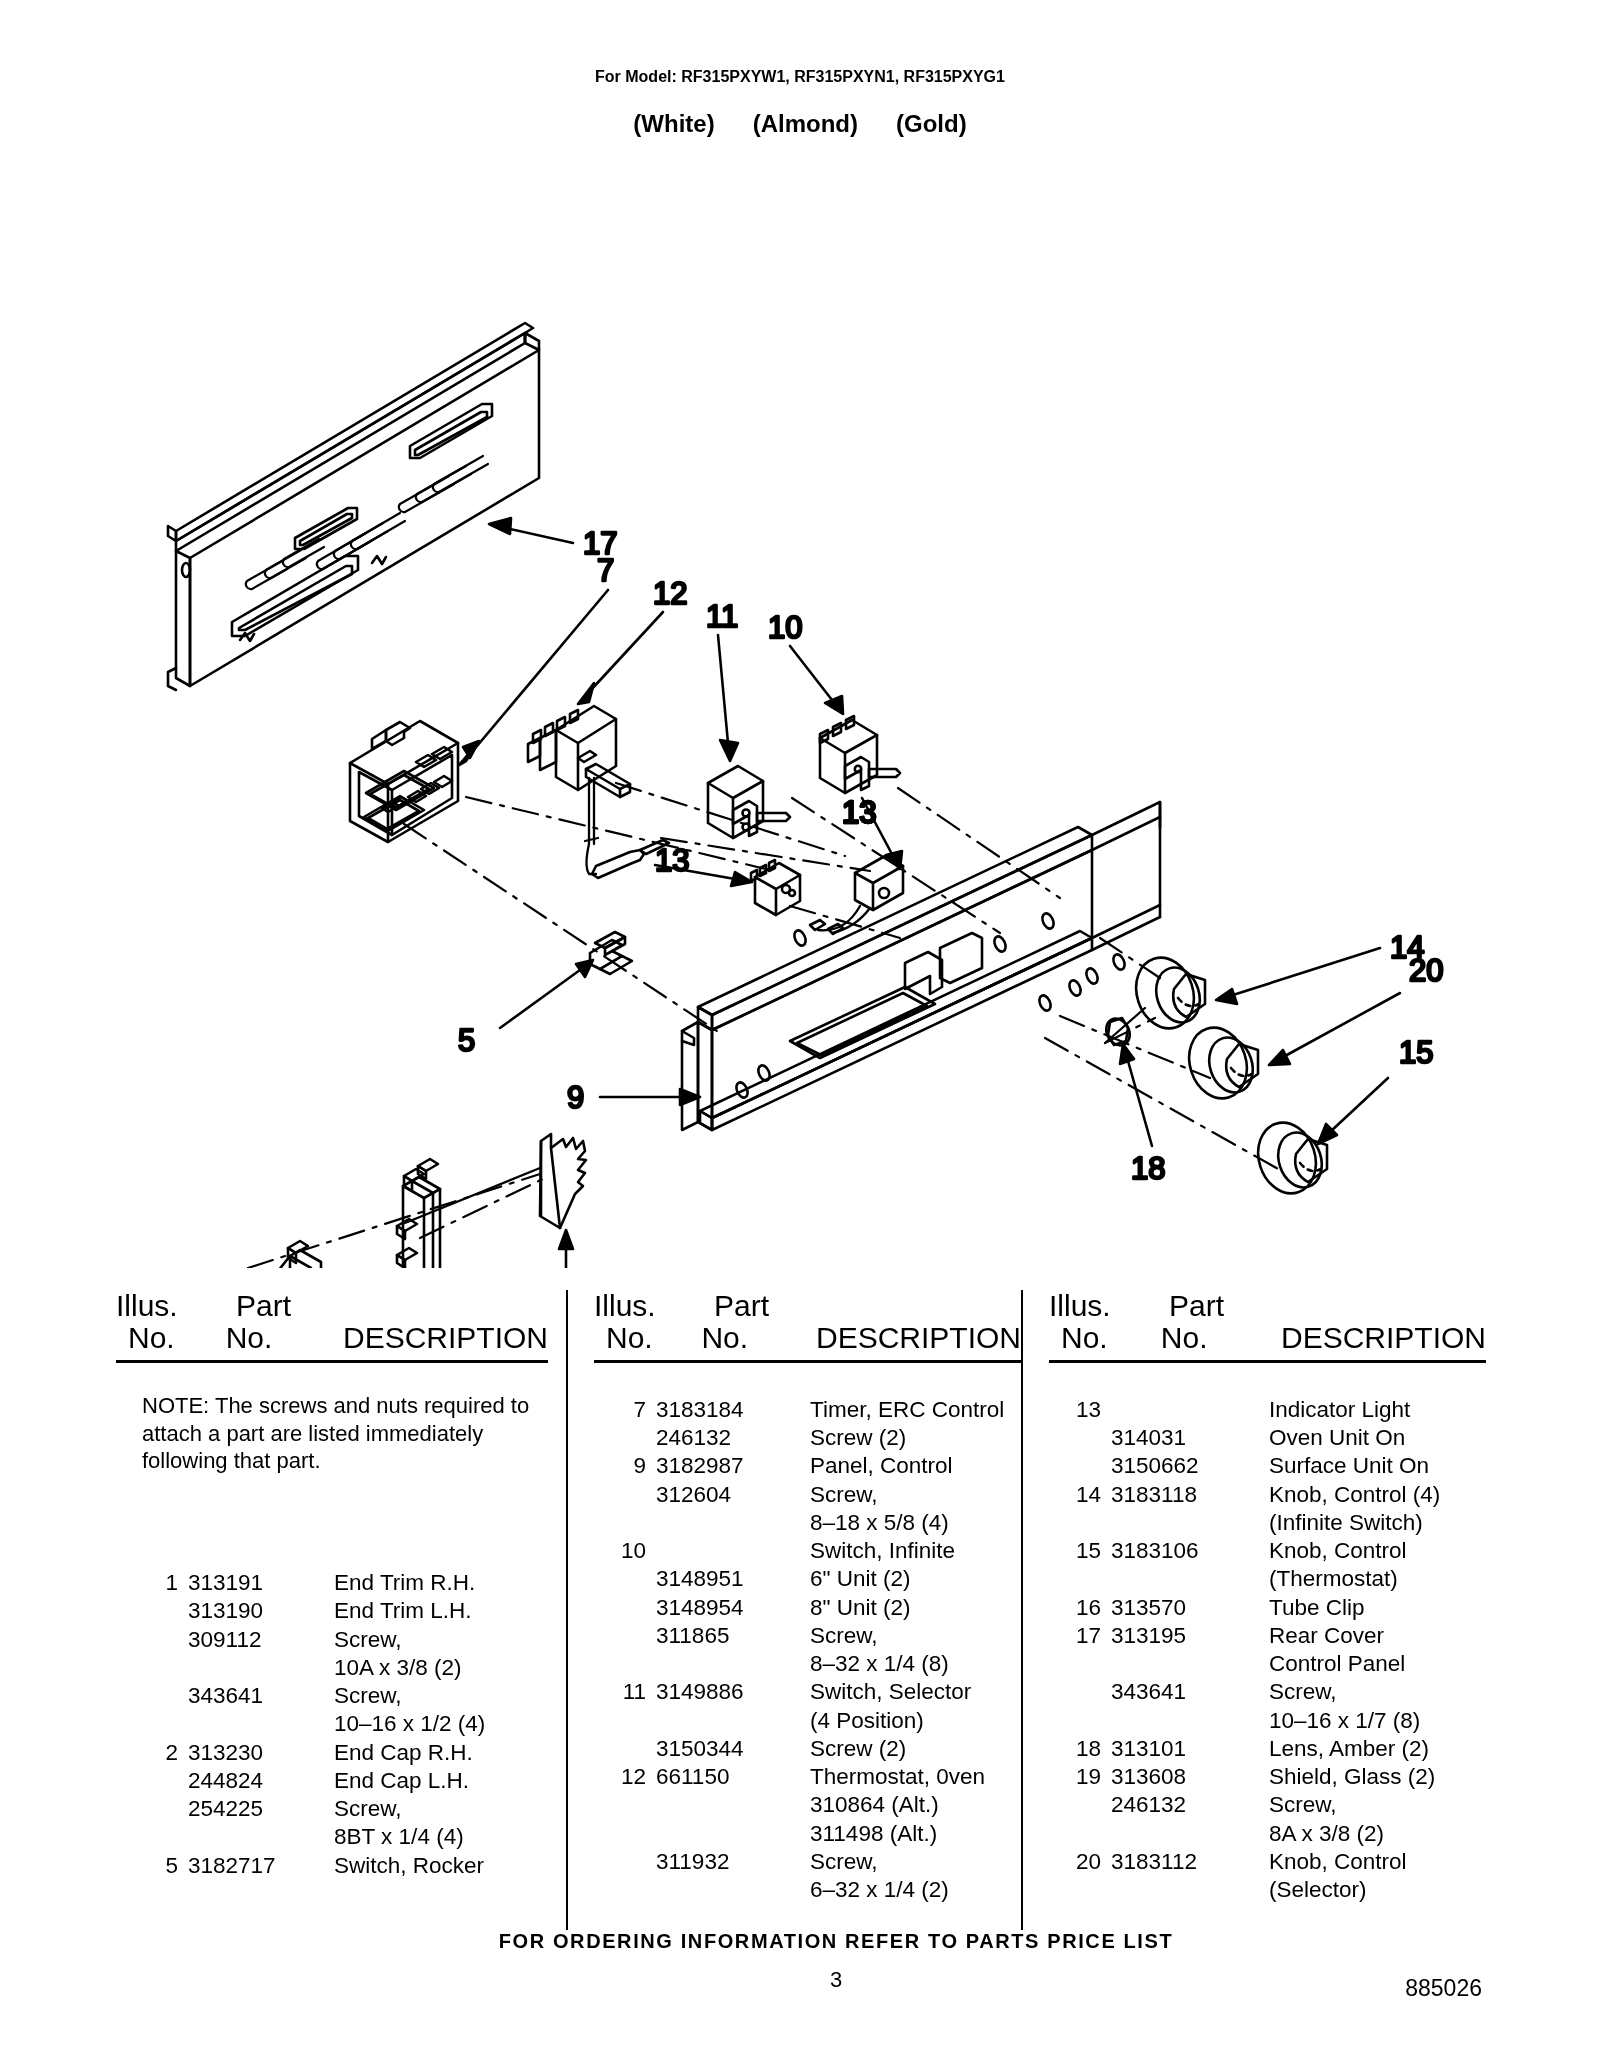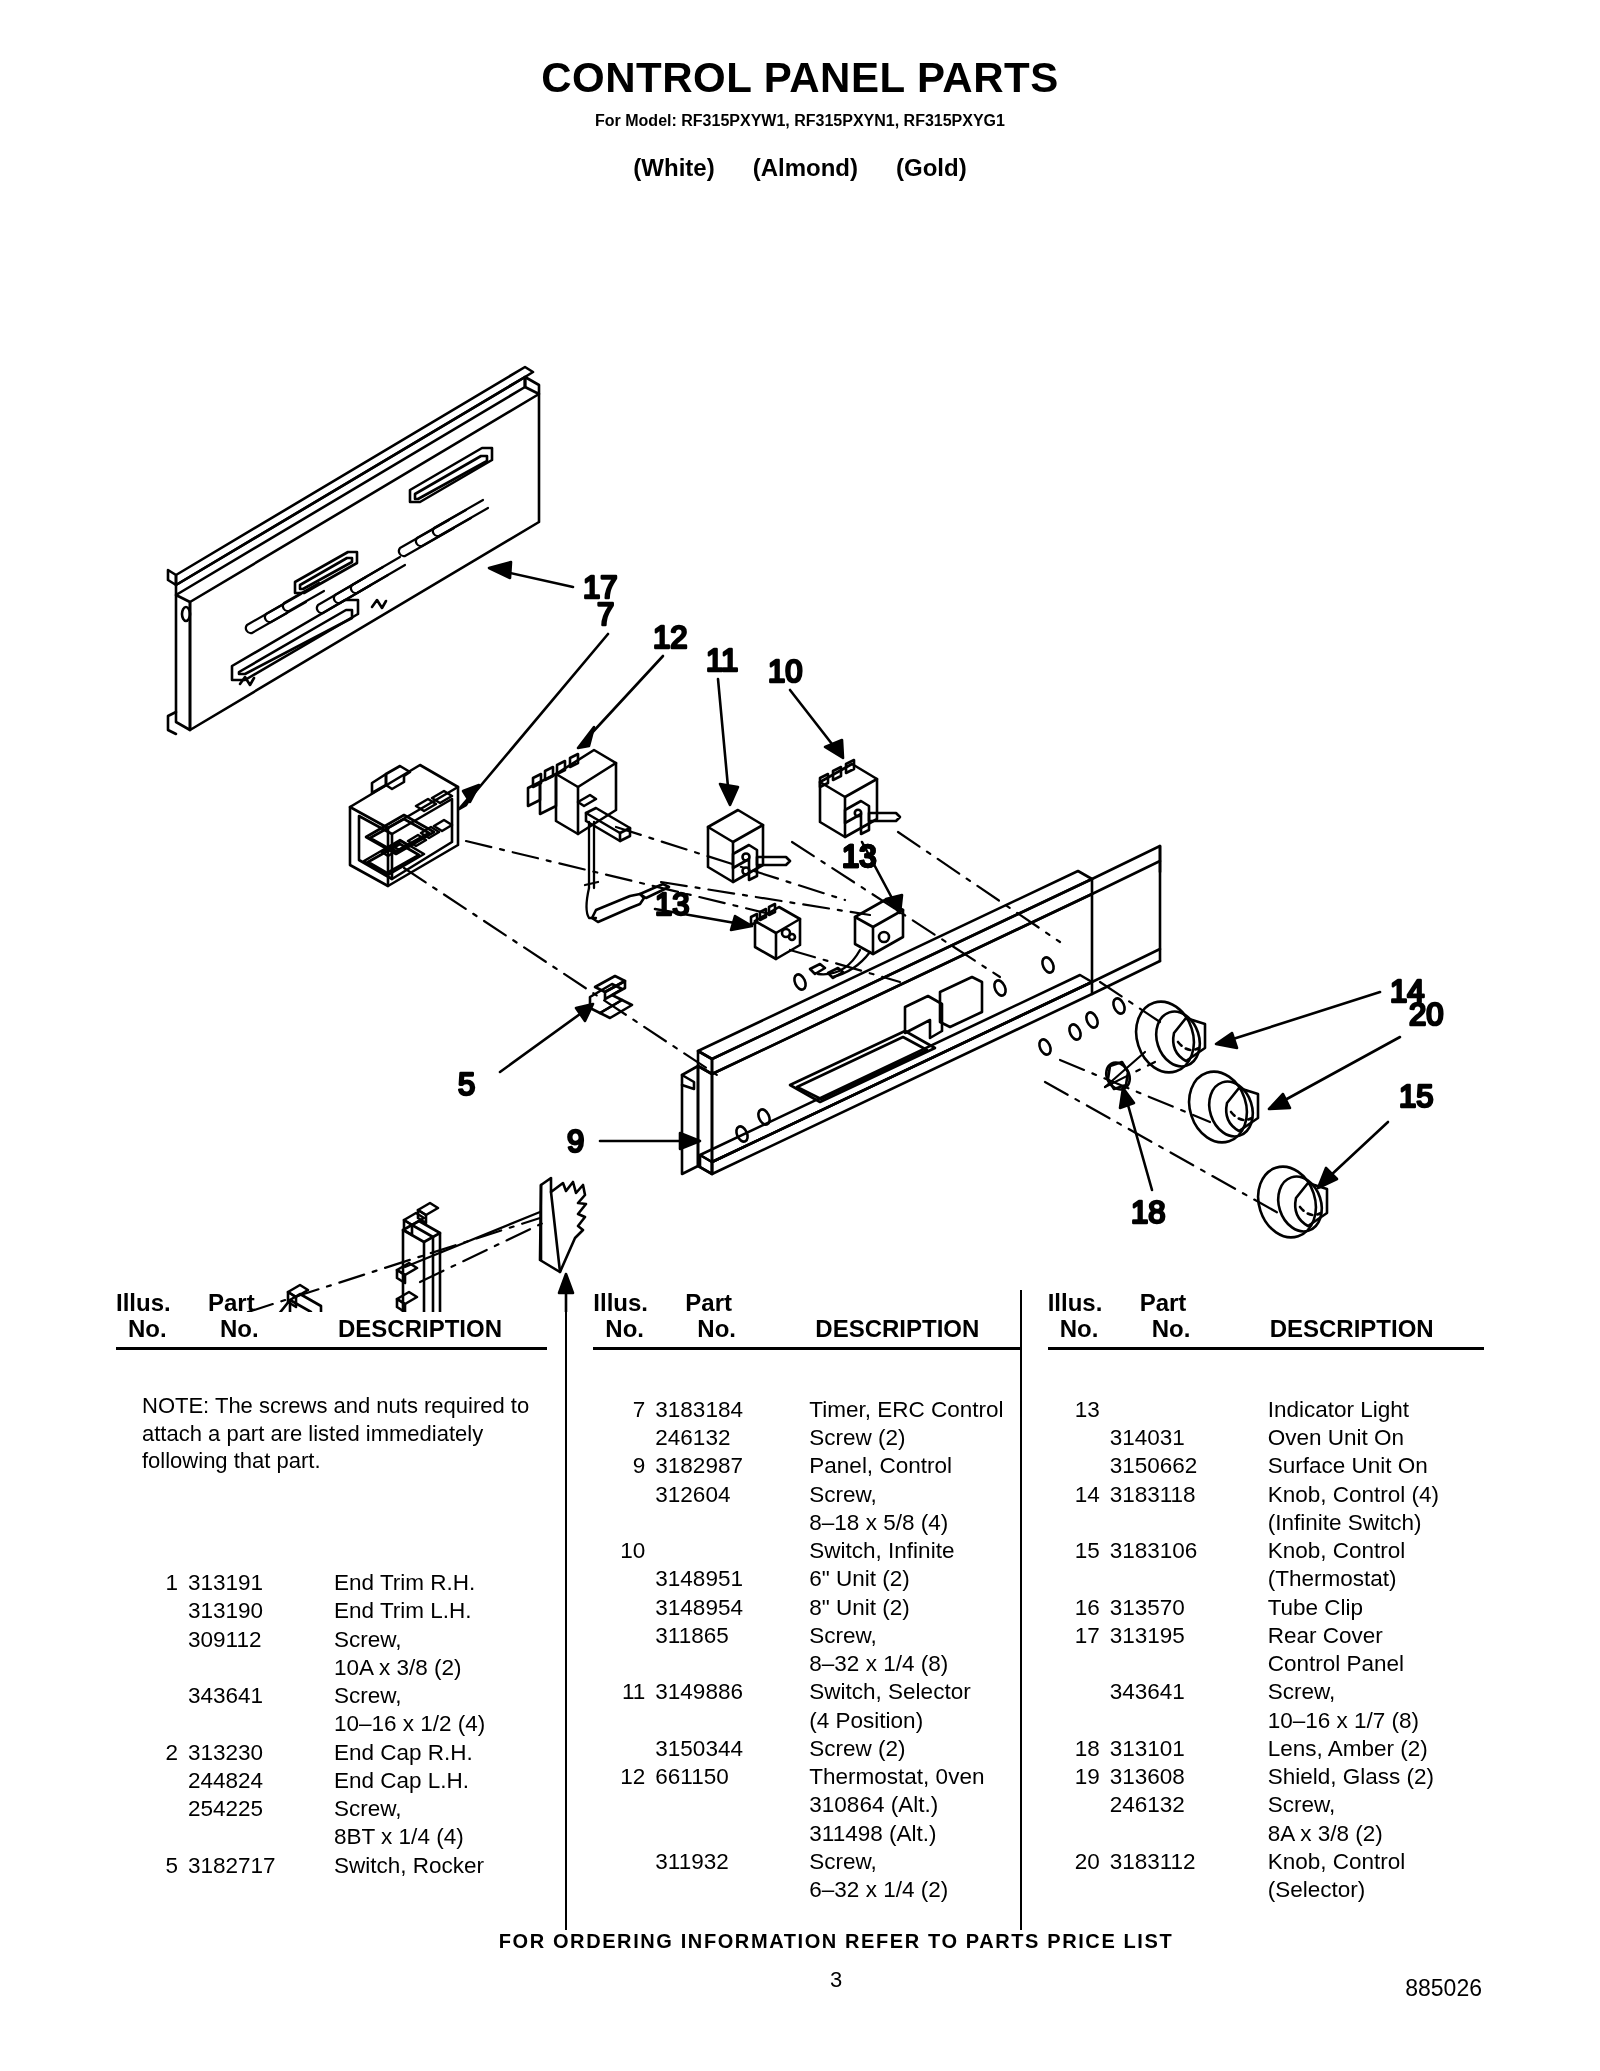--- a/index.html
+++ b/index.html
@@ -77,23 +77,24 @@
   .col-1 { width: 450px; padding-right: 18px; }
   .col-2 { width: 455px; padding-left: 26px; border-left: 2px solid #000; }
   .col-3 { width: 465px; padding-left: 26px; border-left: 2px solid #000; }
 
   .col-head {
     position: relative;
     height: 86px;
   }
   .head-line1, .head-line2 {
     display: flex;
-    font-size: 24px;
-    font-weight: bold;
+    font-size: 30px;
+    font-weight: normal;
     line-height: 1.08;
+    gap: 28px;
   }
   .head-illus { width: 92px; }
   .head-part  { width: 118px; }
   .head-desc  { flex: 1; }
   .head-line2 .head-illus { padding-left: 12px; }
   .head-rule {
     border-bottom: 3px solid #000;
     margin-top: 5px;
   }
 
@@ -158,21 +159,20 @@
     position: absolute;
     right: 118px;
     top: 1975px;
     font-size: 23px;
   }
 </style>
 </head>
 <body>
 
 <div class="header">
-  <h1 class="doc-title">CONTROL PANEL PARTS</h1>
   <div class="doc-model">For Model: RF315PXYW1, RF315PXYN1, RF315PXYG1</div>
   <div class="doc-colors">
     <span class="color-1">(White)</span><span class="color-2">(Almond)</span><span class="color-3">(Gold)</span>
   </div>
 </div>
 
 <div class="illustration">
 <svg width="1600" height="1130" viewBox="0 0 1600 1130" xmlns="http://www.w3.org/2000/svg" fill="none" stroke="#000" stroke-width="2.6" stroke-linejoin="round" stroke-linecap="round">
 
   <g>

